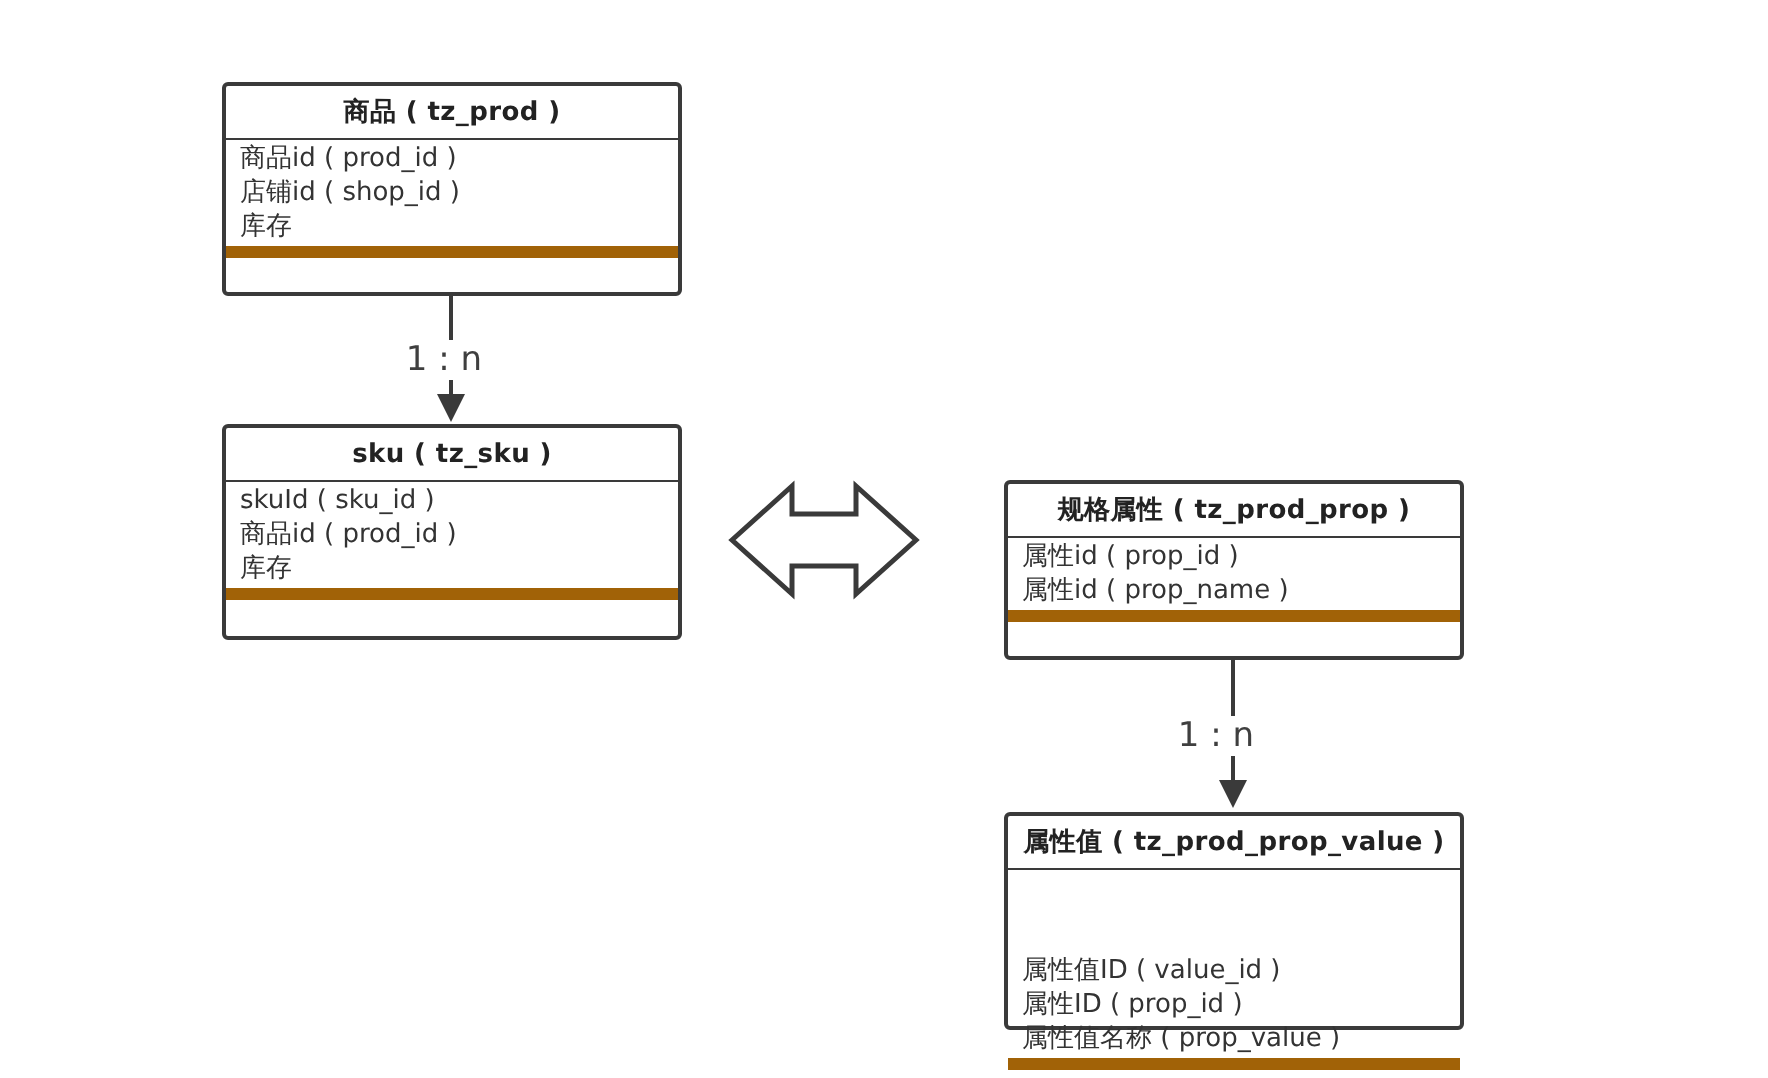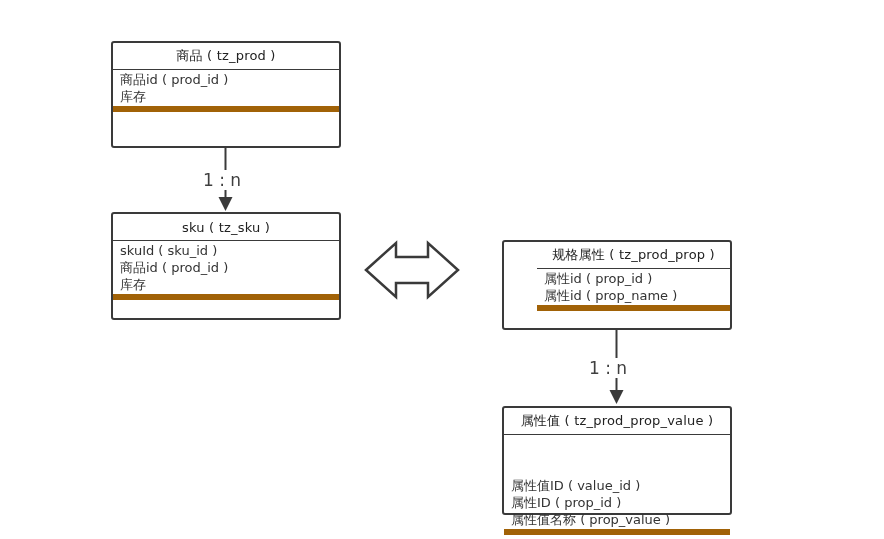--- a/index.html
+++ b/index.html
@@ -7,21 +7,21 @@
   .canvas { position:relative; width:884px; height:539px; background:#ffffff; overflow:hidden; }
 
   .entity {
     position:absolute; box-sizing:border-box;
     display:flex; flex-direction:column;
     background:#ffffff; border:2px solid #3a3a3a; border-radius:3px;
   }
   .entity-title {
     height:26px; flex:0 0 auto;
     display:flex; align-items:center; justify-content:center;
-    font-size:13px; font-weight:normal; color:#222222;
+    font-size:13px; font-weight:bold; color:#222222;
     border-bottom:1px solid #3a3a3a; letter-spacing:0.2px;
   }
   .entity-fields {
     flex:0 0 auto; border-bottom:6px solid #a16207;
     padding:1px 6px 1px 7px; font-size:13px; color:#333333;
   }
   .field { line-height:17px; white-space:nowrap; }
   .entity-empty { flex:1 1 auto; }
 
   .overlay { position:absolute; left:0; top:0; pointer-events:none; }
@@ -34,36 +34,37 @@
 </style>
 </head>
 <body>
 
 <div class="canvas">
 
   <div class="entity" style="left:111px; top:41px; width:230px; height:107px;">
     <div class="entity-title">商品 ( tz_prod )</div>
     <div class="entity-fields">
       <div class="field">商品id ( prod_id )</div>
+      <div class="field">店铺id ( shop_id )</div>
       <div class="field">库存</div>
     </div>
     <div class="entity-empty"></div>
   </div>
 
   <div class="entity" style="left:111px; top:212px; width:230px; height:108px;">
     <div class="entity-title">sku ( tz_sku )</div>
     <div class="entity-fields">
       <div class="field">skuId ( sku_id )</div>
       <div class="field">商品id ( prod_id )</div>
       <div class="field">库存</div>
     </div>
     <div class="entity-empty"></div>
   </div>
 
-  <div class="entity" style="left:502px; top:240px; width:230px; height:90px;padding-left:33px;">
+  <div class="entity" style="left:502px; top:240px; width:230px; height:90px;">
     <div class="entity-title">规格属性 ( tz_prod_prop )</div>
     <div class="entity-fields">
       <div class="field">属性id ( prop_id )</div>
       <div class="field">属性id ( prop_name )</div>
     </div>
     <div class="entity-empty"></div>
   </div>
 
   <div class="entity" style="left:502px; top:406px; width:230px; height:109px;gap:41px;">
     <div class="entity-title">属性值 ( tz_prod_prop_value )</div>

